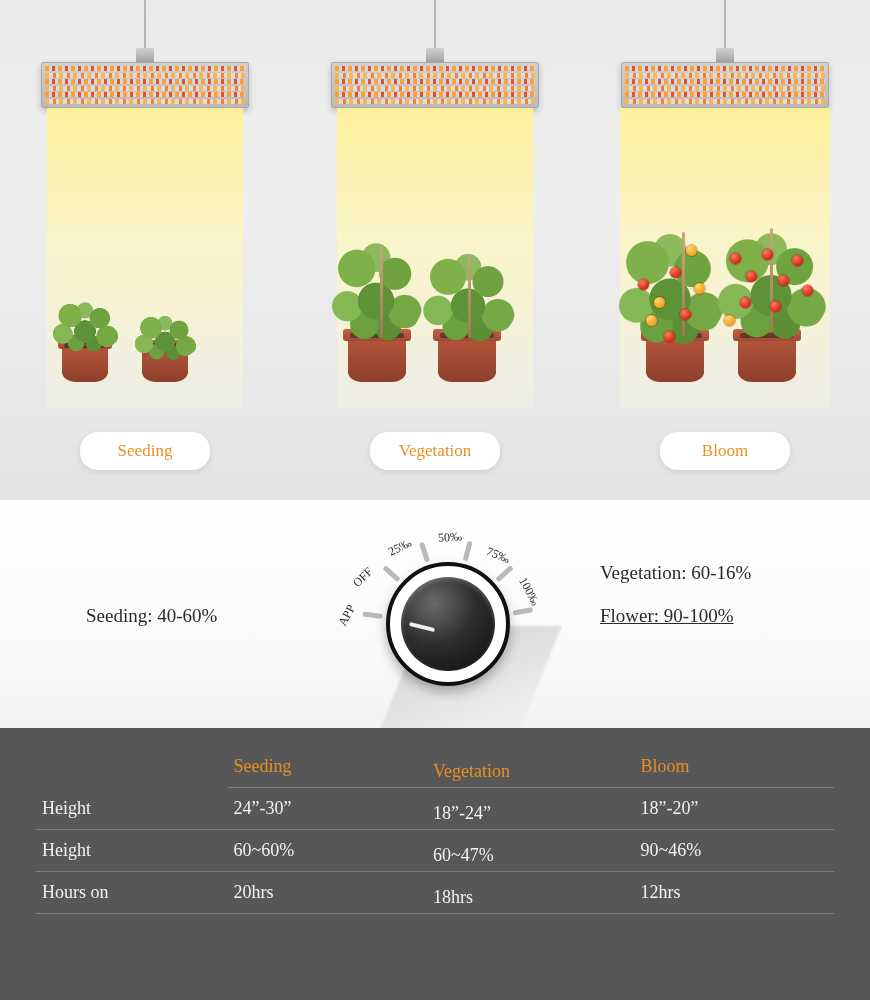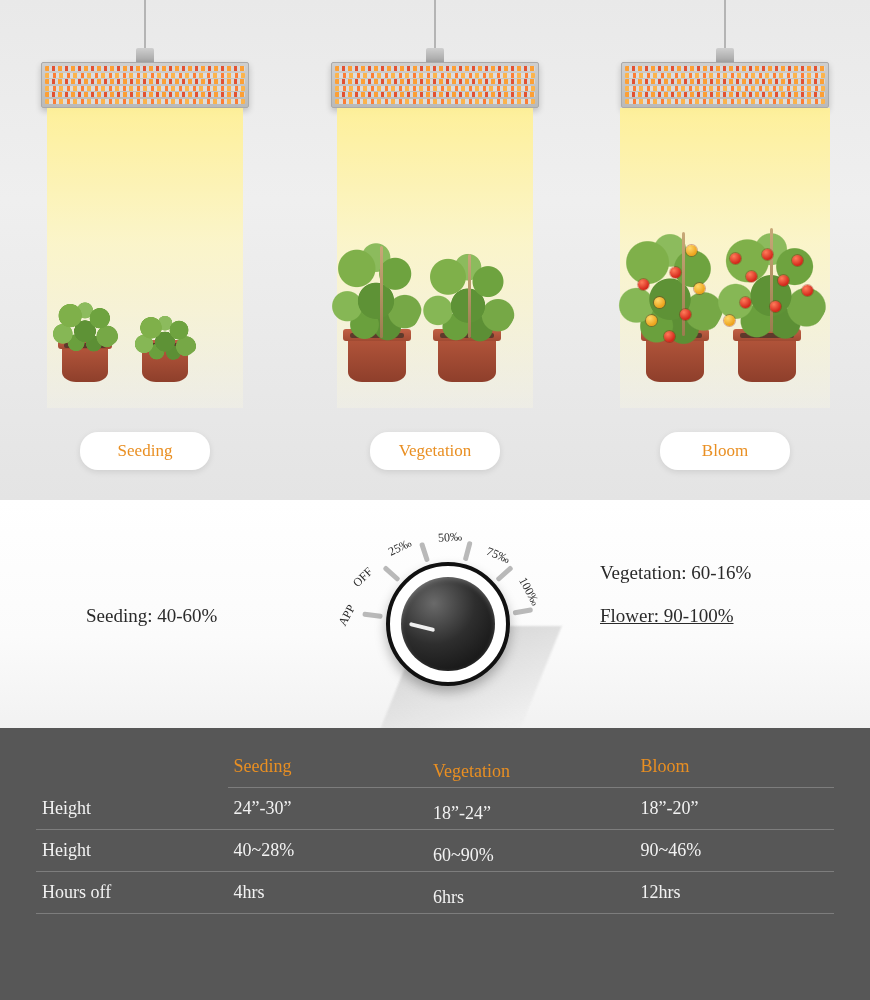--- a/index.html
+++ b/index.html
@@ -412,25 +412,25 @@
     </thead>
     <tbody>
       <tr>
         <td>Height</td>
         <td>24”-30”</td>
         <td class="cell-r2">18”-24”</td>
         <td>18”-20”</td>
       </tr>
       <tr>
         <td>Height</td>
-        <td>40~28%</td>
-        <td class="cell-r2">60~90%</td>
+        <td>60~60%</td>
+        <td class="cell-r2">60~47%</td>
         <td>90~46%</td>
       </tr>
       <tr>
-        <td>Hours off</td>
-        <td>4hrs</td>
-        <td class="cell-r2">6hrs</td>
+        <td>Hours on</td>
+        <td>20hrs</td>
+        <td class="cell-r2">18hrs</td>
         <td>12hrs</td>
       </tr>
     </tbody>
   </table>
 </div>
 
 </body></html>

